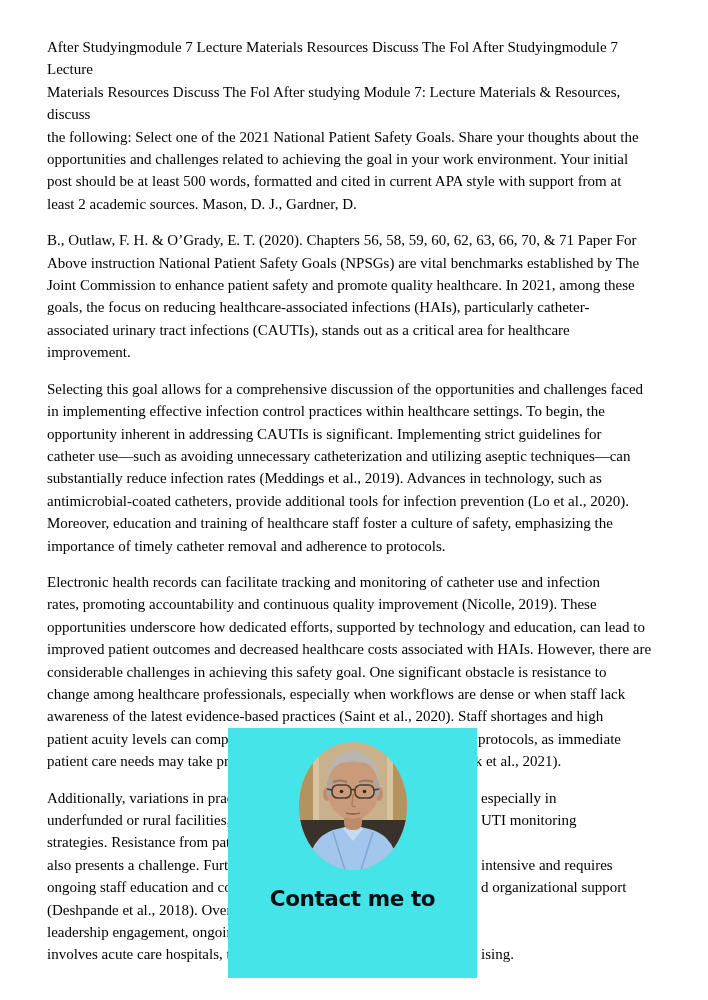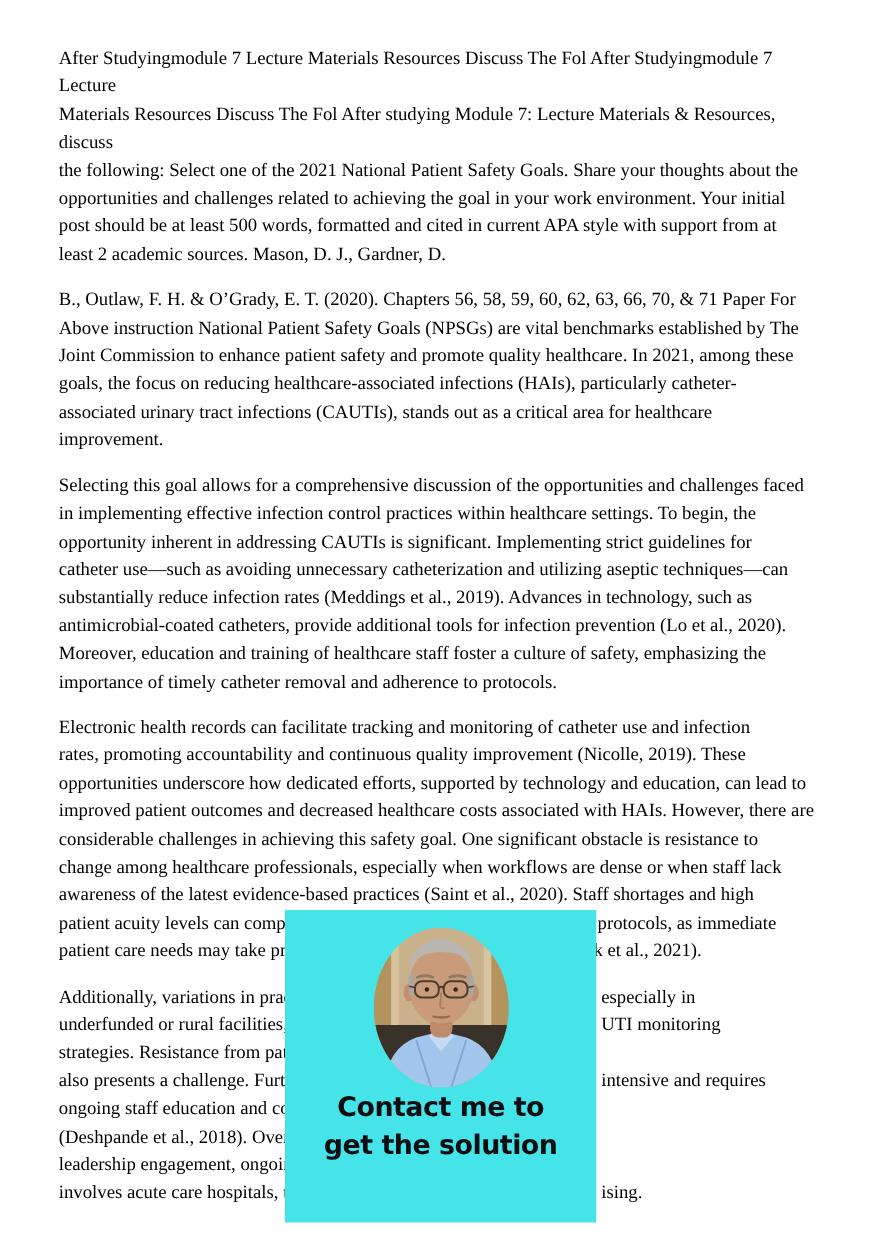--- a/index.html
+++ b/index.html
@@ -50,21 +50,21 @@
     text-align: center;
     z-index: 5;
   }
   .photo {
     display: block;
     margin: 14px auto 0 auto;
     width: 108px;
     height: 128px;
   }
   .headline {
-    margin-top: 2px;
+    margin-top: 14px;
     font-family: "DejaVu Sans", sans-serif;
     font-weight: bold;
     font-size: 21.5px;
     line-height: 30px;
     letter-spacing: -0.4px;
     color: #0d0d12;
   }
   .email {
     margin-top: 3px;
     font-family: "Liberation Serif", serif;
@@ -118,20 +118,21 @@
     </div>
     <div class="split-line">
       <span class="frag-left">strategies. Resistance from patie</span>
     </div>
     <div class="split-line">
       <span class="frag-left">also presents a challenge. Furthe</span>
       <span class="frag-right">intensive and requires</span>
     </div>
     <div class="split-line">
       <span class="frag-left">ongoing staff education and con</span>
+      <span class="frag-right">d organizational support</span>
     </div>
     <div class="split-line">
       <span class="frag-left">(Deshpande et al., 2018). Overc</span>
     </div>
     <div class="split-line">
       <span class="frag-left">leadership engagement, ongoing</span>
     </div>
     <div class="split-line">
       <span class="frag-left">involves acute care hospitals, th</span>
       <span class="frag-right">ising.</span>
@@ -170,15 +171,14 @@
       <path d="M33 48 L28 47 M75 48 L80 47" stroke="#4C3C2C" stroke-width="1.4" fill="none"></path>
       <circle cx="42.5" cy="49.5" r="1.8" fill="#2E251C"></circle>
       <circle cx="65.5" cy="49.5" r="1.8" fill="#2E251C"></circle>
       <path d="M54 52 L53 63 Q54 66 57 64" stroke="#A97C5E" stroke-width="1.4" fill="none"></path>
       <path d="M47 71 Q54 73 61 71" stroke="#96684C" stroke-width="1.8" fill="none"></path>
       <path d="M46 76 Q54 79 62 76" stroke="#B58465" stroke-width="1" fill="none"></path>
     </g>
   </svg>
   <div class="headline">
     <div>Contact me to</div>
-    <div>get the solution</div>
   </div>
 </div>
 
 </body></html>

